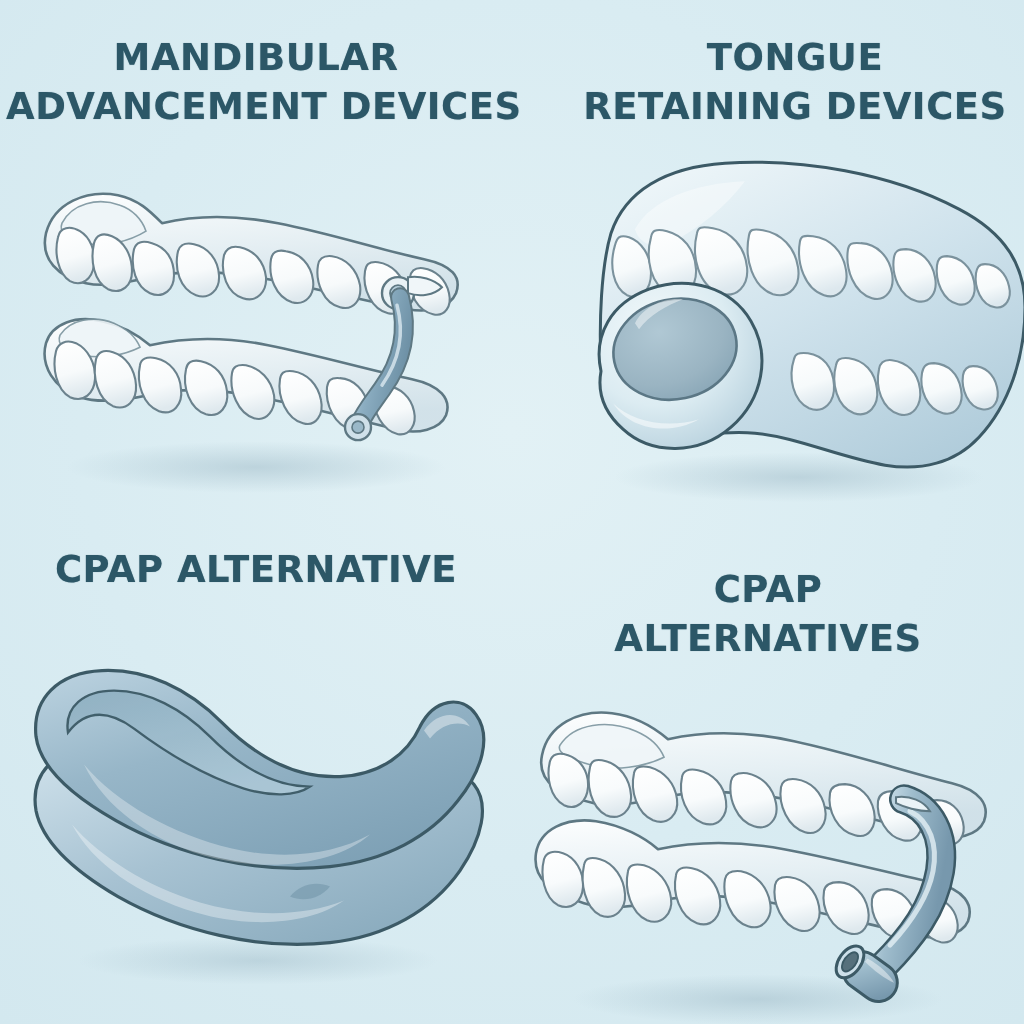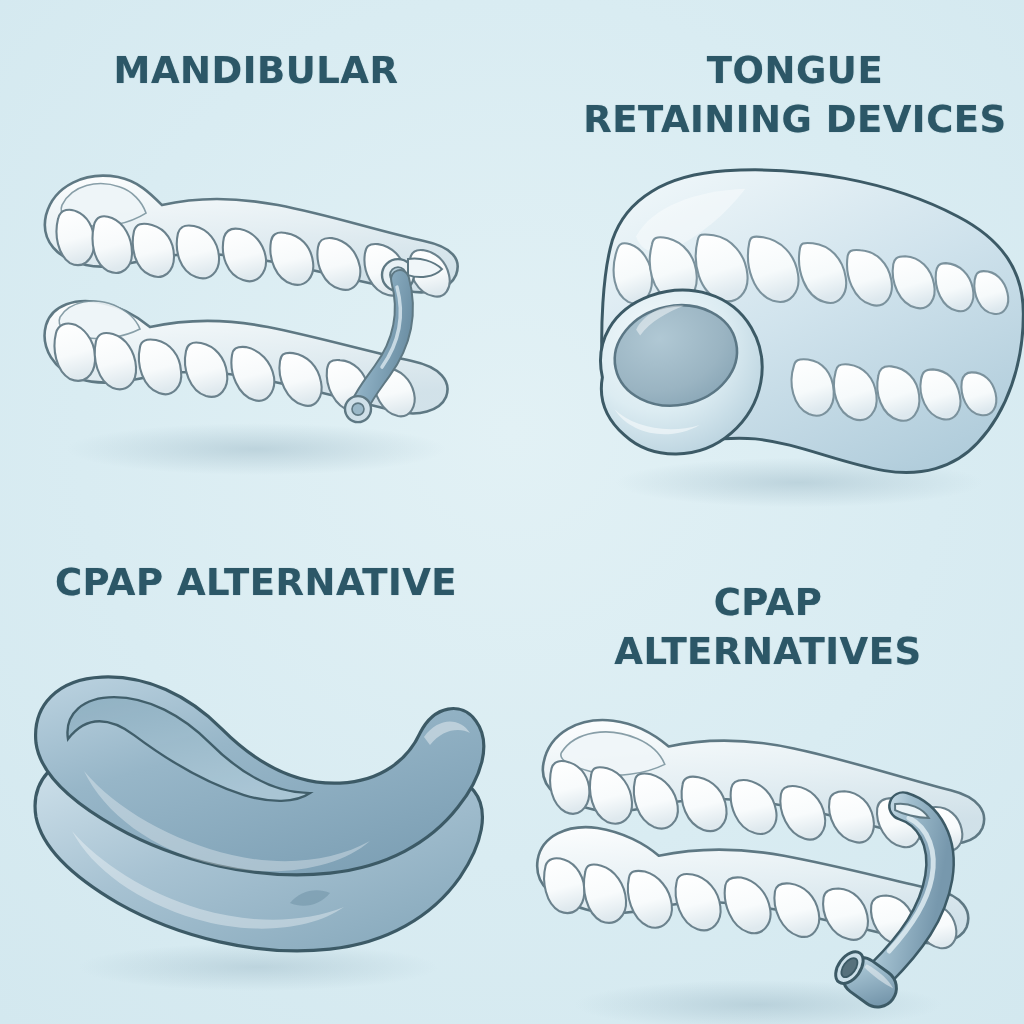--- a/index.html
+++ b/index.html
@@ -30,21 +30,21 @@
     display: flex;
     flex-direction: column;
     align-items: center;
   }
   .q-tl { left: 0;    top: 0; }
   .q-tr { left: 539px; top: 0; }
   .q-bl { left: 0;    top: 512px; align-items: center; }
   .q-br { left: 512px; top: 532px; justify-content: center; }
 
   .panel-title {
-    margin-top: 47px;
+    margin-top: 34px;
     text-align: center;
     color: #2c5767;
     font-family: "DejaVu Sans", sans-serif;
     font-weight: 700;
     font-size: 37px;
     line-height: 1.32;
     letter-spacing: 0.5px;
     text-transform: uppercase;
     width: 100%;
     padding: 0 6px;
@@ -67,20 +67,21 @@
   }
 </style>
 </head>
 <body>
 
 <div id="infographic">
 
   <div class="quadrant q-tl">
     <div class="panel-title">
       <span class="tline">Mandibular</span>
+      <span class="tline">Advancement Devices</span>
     </div>
     <div class="illus-wrap">
       <svg viewBox="0 0 512 370" preserveAspectRatio="xMidYMid meet" aria-hidden="true">
         <defs>
           <linearGradient id="trayG1" x1="0" y1="0" x2="0.3" y2="1">
             <stop offset="0%" stop-color="#ffffff" stop-opacity="0.95"></stop>
             <stop offset="55%" stop-color="#e6eff3" stop-opacity="0.9"></stop>
             <stop offset="100%" stop-color="#cfdfe7" stop-opacity="0.85"></stop>
           </linearGradient>
           <linearGradient id="toothG1" x1="0" y1="0" x2="0.2" y2="1">

